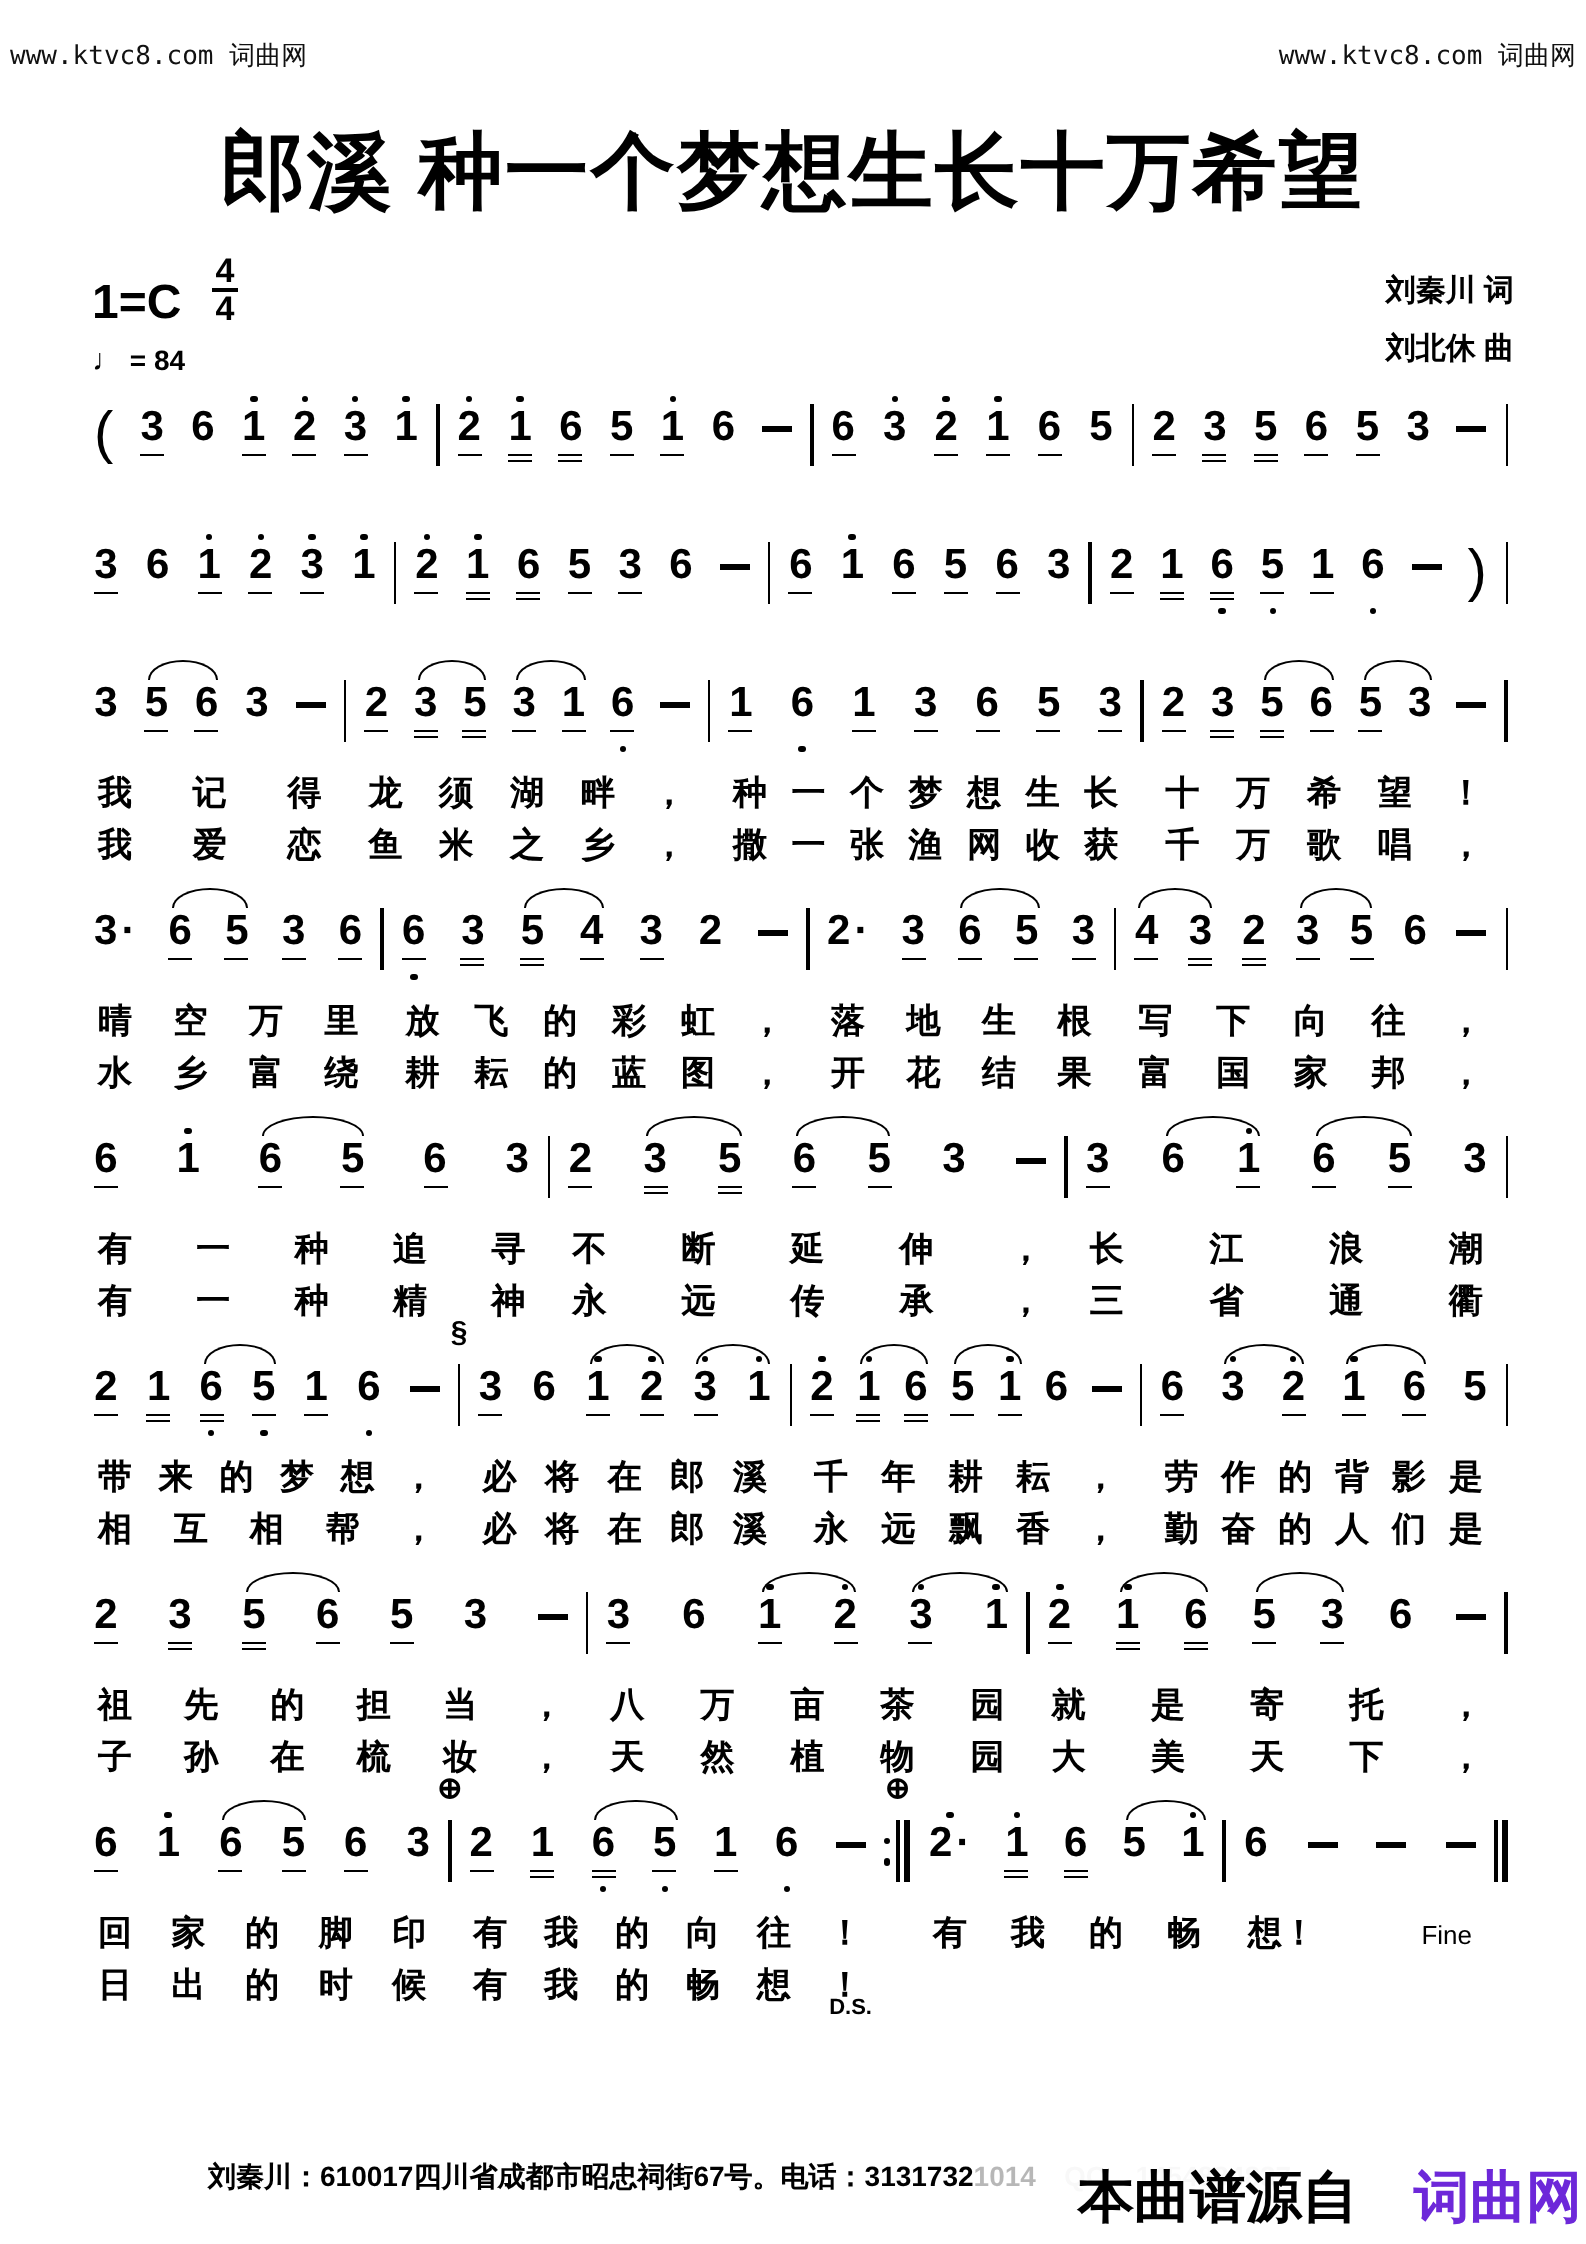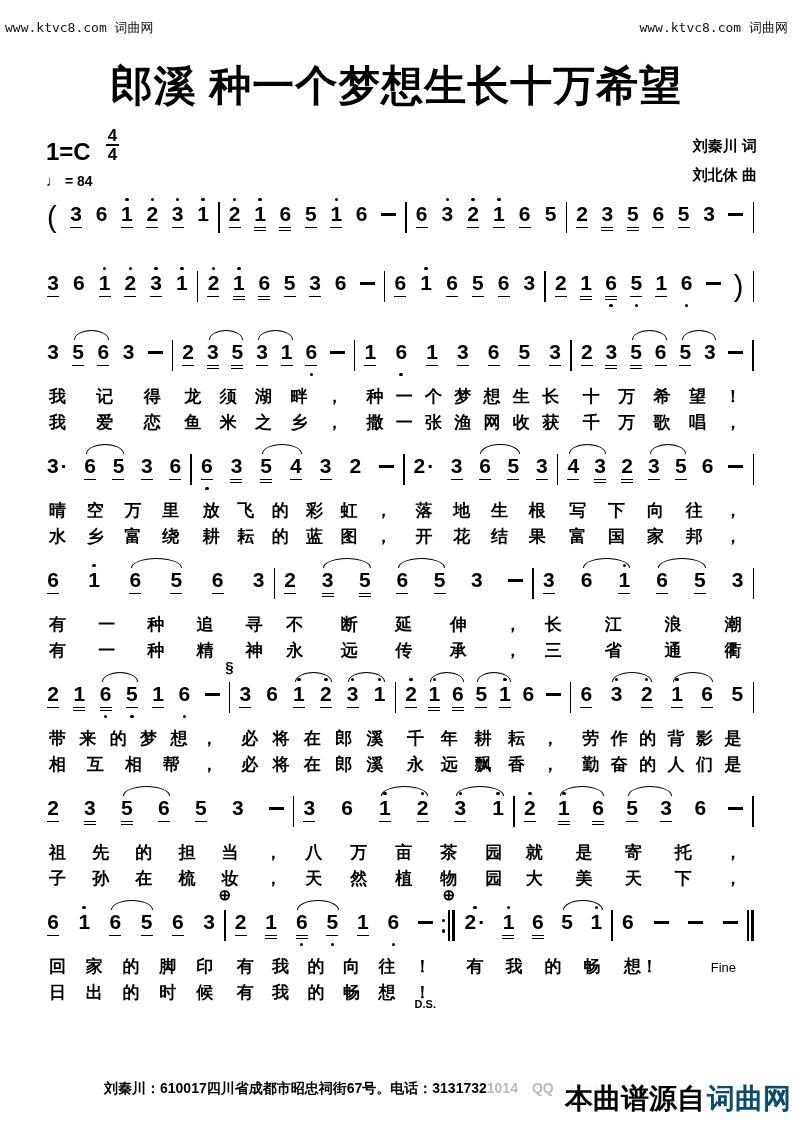--- a/index.html
+++ b/index.html
@@ -46,21 +46,21 @@
        margin-top:8px;height:22px;line-height:22px;
        font-family:"Liberation Serif",serif;font-weight:bold;font-size:17px;}
   .lyr + .lyr{margin-top:4px;}
   .fine{font-family:"Liberation Sans",sans-serif;font-weight:normal;font-size:13px;}
   .ds{position:absolute;right:4px;bottom:-6px;font-size:11px;font-weight:bold;
       font-family:"Liberation Sans",sans-serif;}
   
   .footer{position:absolute;left:104px;top:1077px;font-size:14px;font-weight:bold;
           line-height:22px;white-space:nowrap;}
   .faded{opacity:.28;}
-  .brandmark{position:absolute;right:2px;top:1080px;display:flex;align-items:baseline;gap:2px;
+  .brandmark{position:absolute;right:2px;top:1080px;display:flex;align-items:baseline;gap:28px;
              font-size:28px;font-weight:bold;padding-left:8px;background:rgba(255,255,255,.9);}
 </style>
 </head>
 <body>
 
 <div class="sheet">
   <div class="wm l">www.ktvc8.com 词曲网</div>
   <div class="wm r">www.ktvc8.com 词曲网</div>
 
   <div class="title">郎溪 种一个梦想生长十万希望</div>
@@ -2079,15 +2079,15 @@
         </div>
       </div>
     </div>
 
   <div class="footer">
     <div><span>刘秦川：610017四川省成都市昭忠祠街67号。电话：3131732</span><span class="faded">1014　QQ　1454834837</span></div>
   </div>
 
   <div class="brandmark">
     <span>本曲谱源自</span>
-    <span class="pink" style="color: #0c4a6e; text-align: right;">词曲网</span>
+    <span class="pink" style="color: #6d28d9; text-align: right;">词曲网</span>
   </div>
 </div>
 
 </body></html>

